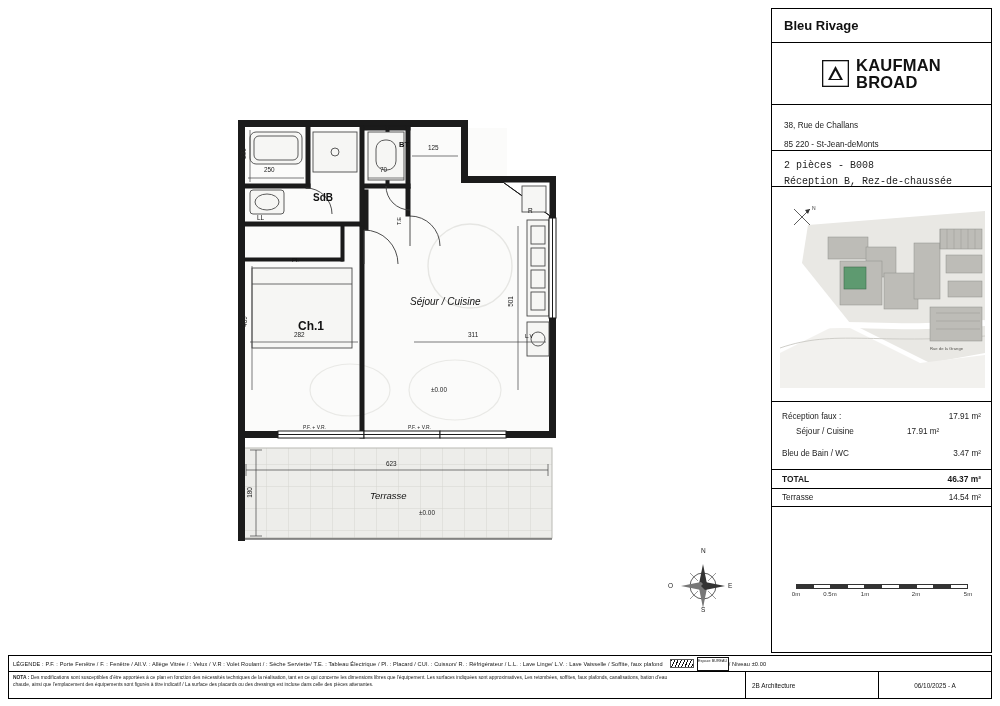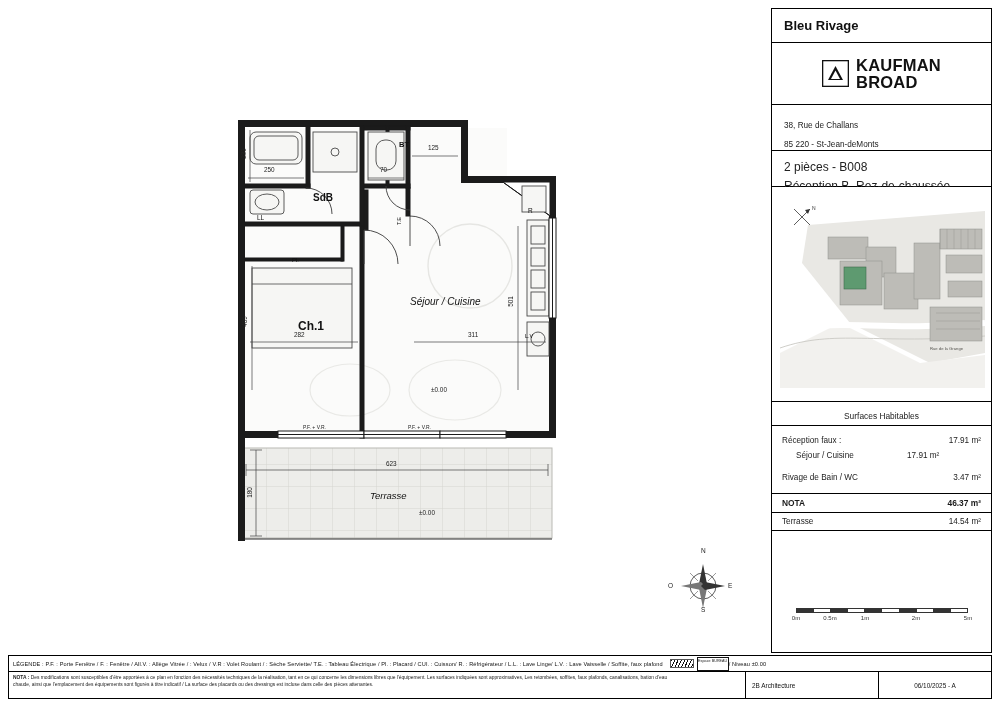--- a/index.html
+++ b/index.html
@@ -24,21 +24,21 @@
   .logo-sec{height:62px;display:flex;align-items:center;justify-content:center;gap:7px;}
   .logo-mark{width:27px;height:27px;position:relative;}
   .logo-mark svg{display:block;}
   .logo-text{line-height:1.02;}
   .logo-text div{font-weight:bold;font-size:16.5px;letter-spacing:.2px;color:#111;}
   .title-sec{height:34px;display:flex;align-items:center;padding-left:12px;}
   .title-sec .t{font-weight:bold;font-size:13px;color:#111;}
   .addr-sec{height:46px;padding:9px 0 0 12px;}
   .addr-sec div{font-size:8.2px;color:#222;line-height:1.55;margin-top:6px;}
   .unit-sec{height:36px;padding:7px 0 0 12px;}
-  .unit-sec div{font-size:12px;color:#222;line-height:1.55;}
+  .unit-sec div{font-size:10px;color:#222;line-height:1.55;font-family:Liberation Mono, monospace;}
 
   .map-sec{height:215px;position:relative;overflow:hidden;background:#fff;}
   .map-img{position:absolute;left:8px;top:16px;width:205px;height:185px;}
 
   .surf-head{height:24px;display:flex;align-items:flex-end;justify-content:center;padding-bottom:4px;}
   .surf-head span{font-size:8.4px;color:#222;}
   .surf-rows{padding:7px 10px 7px 10px;}
   .srow3{display:flex;font-size:8.2px;color:#222;line-height:1.85;}
   .srow3 .c1{flex:0 0 58px;}
   .srow3 .c2{flex:1;}
@@ -369,43 +369,40 @@
 
         <g>
           <line x1="14" y1="22" x2="30" y2="6" stroke="#333" stroke-width="0.8"></line>
           <polygon points="30,6 25,7 28,11" fill="#333"></polygon>
           <line x1="14" y1="6" x2="30" y2="22" stroke="#333" stroke-width="0.8"></line>
           <text x="32" y="7" font-size="5" fill="#333" font-family="Liberation Sans, sans-serif">N</text>
         </g>
       </svg>
     </div>
 
-    <div class="panel-sec surf-head">
-      <span>Surfaces Habitables</span>
-    </div>
 
     <div class="surf-rows">
       <div class="srow3">
         <span class="c1" style="flex:1">Réception faux :</span>
         <span class="c3">17.91 m²</span>
       </div>
       <div class="srow3">
         <span style="flex:0 0 14px;"></span>
         <span class="c2">Séjour / Cuisine</span>
         <span style="width:74px;">17.91 m²</span>
       </div>
       <div class="spacer"></div>
       <div class="srow3">
-        <span class="c1" style="flex:1">Rivage de Bain / WC</span>
+        <span class="c1" style="flex:1">Bleu de Bain / WC</span>
         <span class="c3">3.47 m²</span>
       </div>
     </div>
 
     <div class="total-row">
-      <span>NOTA</span>
+      <span>TOTAL</span>
       <span>46.37 m²</span>
     </div>
 
     <div class="terr-row">
       <span>Terrasse</span>
       <span>14.54 m²</span>
     </div>
 
     <div class="scale-sec">
       <div class="scale-wrap">

